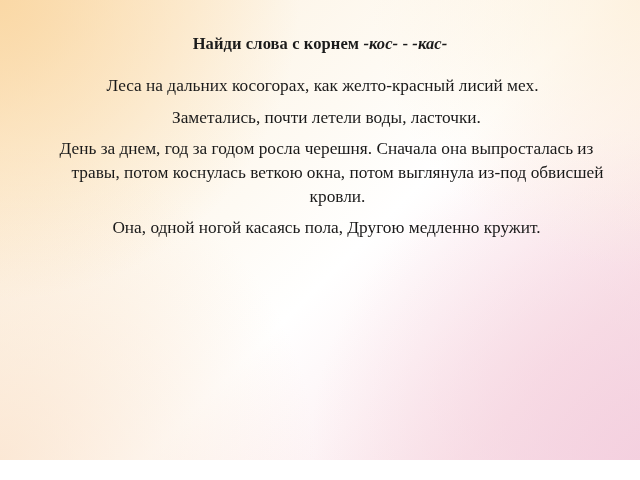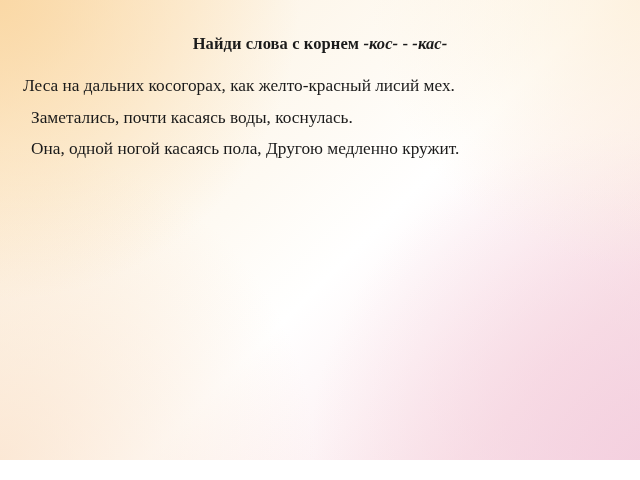--- a/index.html
+++ b/index.html
@@ -56,23 +56,24 @@
     font-size: 16.5px;
     font-weight: bold;
     color: #1b1b1b;
     letter-spacing: 0.1px;
   }
   .slide-title .root-italic {
     font-style: italic;
   }
   .body-block {
     position: absolute;
-    left: 23px;
+    left: 30px;
     top: 74px;
     width: 585px;
+    text-align: center;
   }
   .para {
     font-family: "Liberation Serif", serif;
     font-size: 17.3px;
     line-height: 1.37;
     color: #1a1a1a;
     margin: 0 0 8px 0;
     padding-left: 22px;
     text-indent: -22px;
   }
@@ -89,18 +90,19 @@
 
 <div class="slide">
   <div class="content">
 
     <div class="slide-title">
       <span>Найди слова с корнем </span><span class="root-italic">-кос-</span><span> - </span><span class="root-italic">-кас-</span>
     </div>
 
     <div class="body-block">
       <p class="para">Леса на дальних косогорах, как желто-красный лисий мех.</p>
-      <p class="para indented">Заметались, почти касаясь воды, коснулась.</p>
+      <p class="para indented">Заметались, почти летели воды, ласточки.</p>
+      <p class="para indented">День за днем, год за годом росла черешня. Сначала она выпросталась из травы, потом коснулась веткою окна, потом выглянула из-под обвисшей кровли.</p>
       <p class="para indented">Она, одной ногой касаясь пола, Другою медленно кружит.</p>
     </div>
 
   </div>
 </div>
 
 </body></html>

